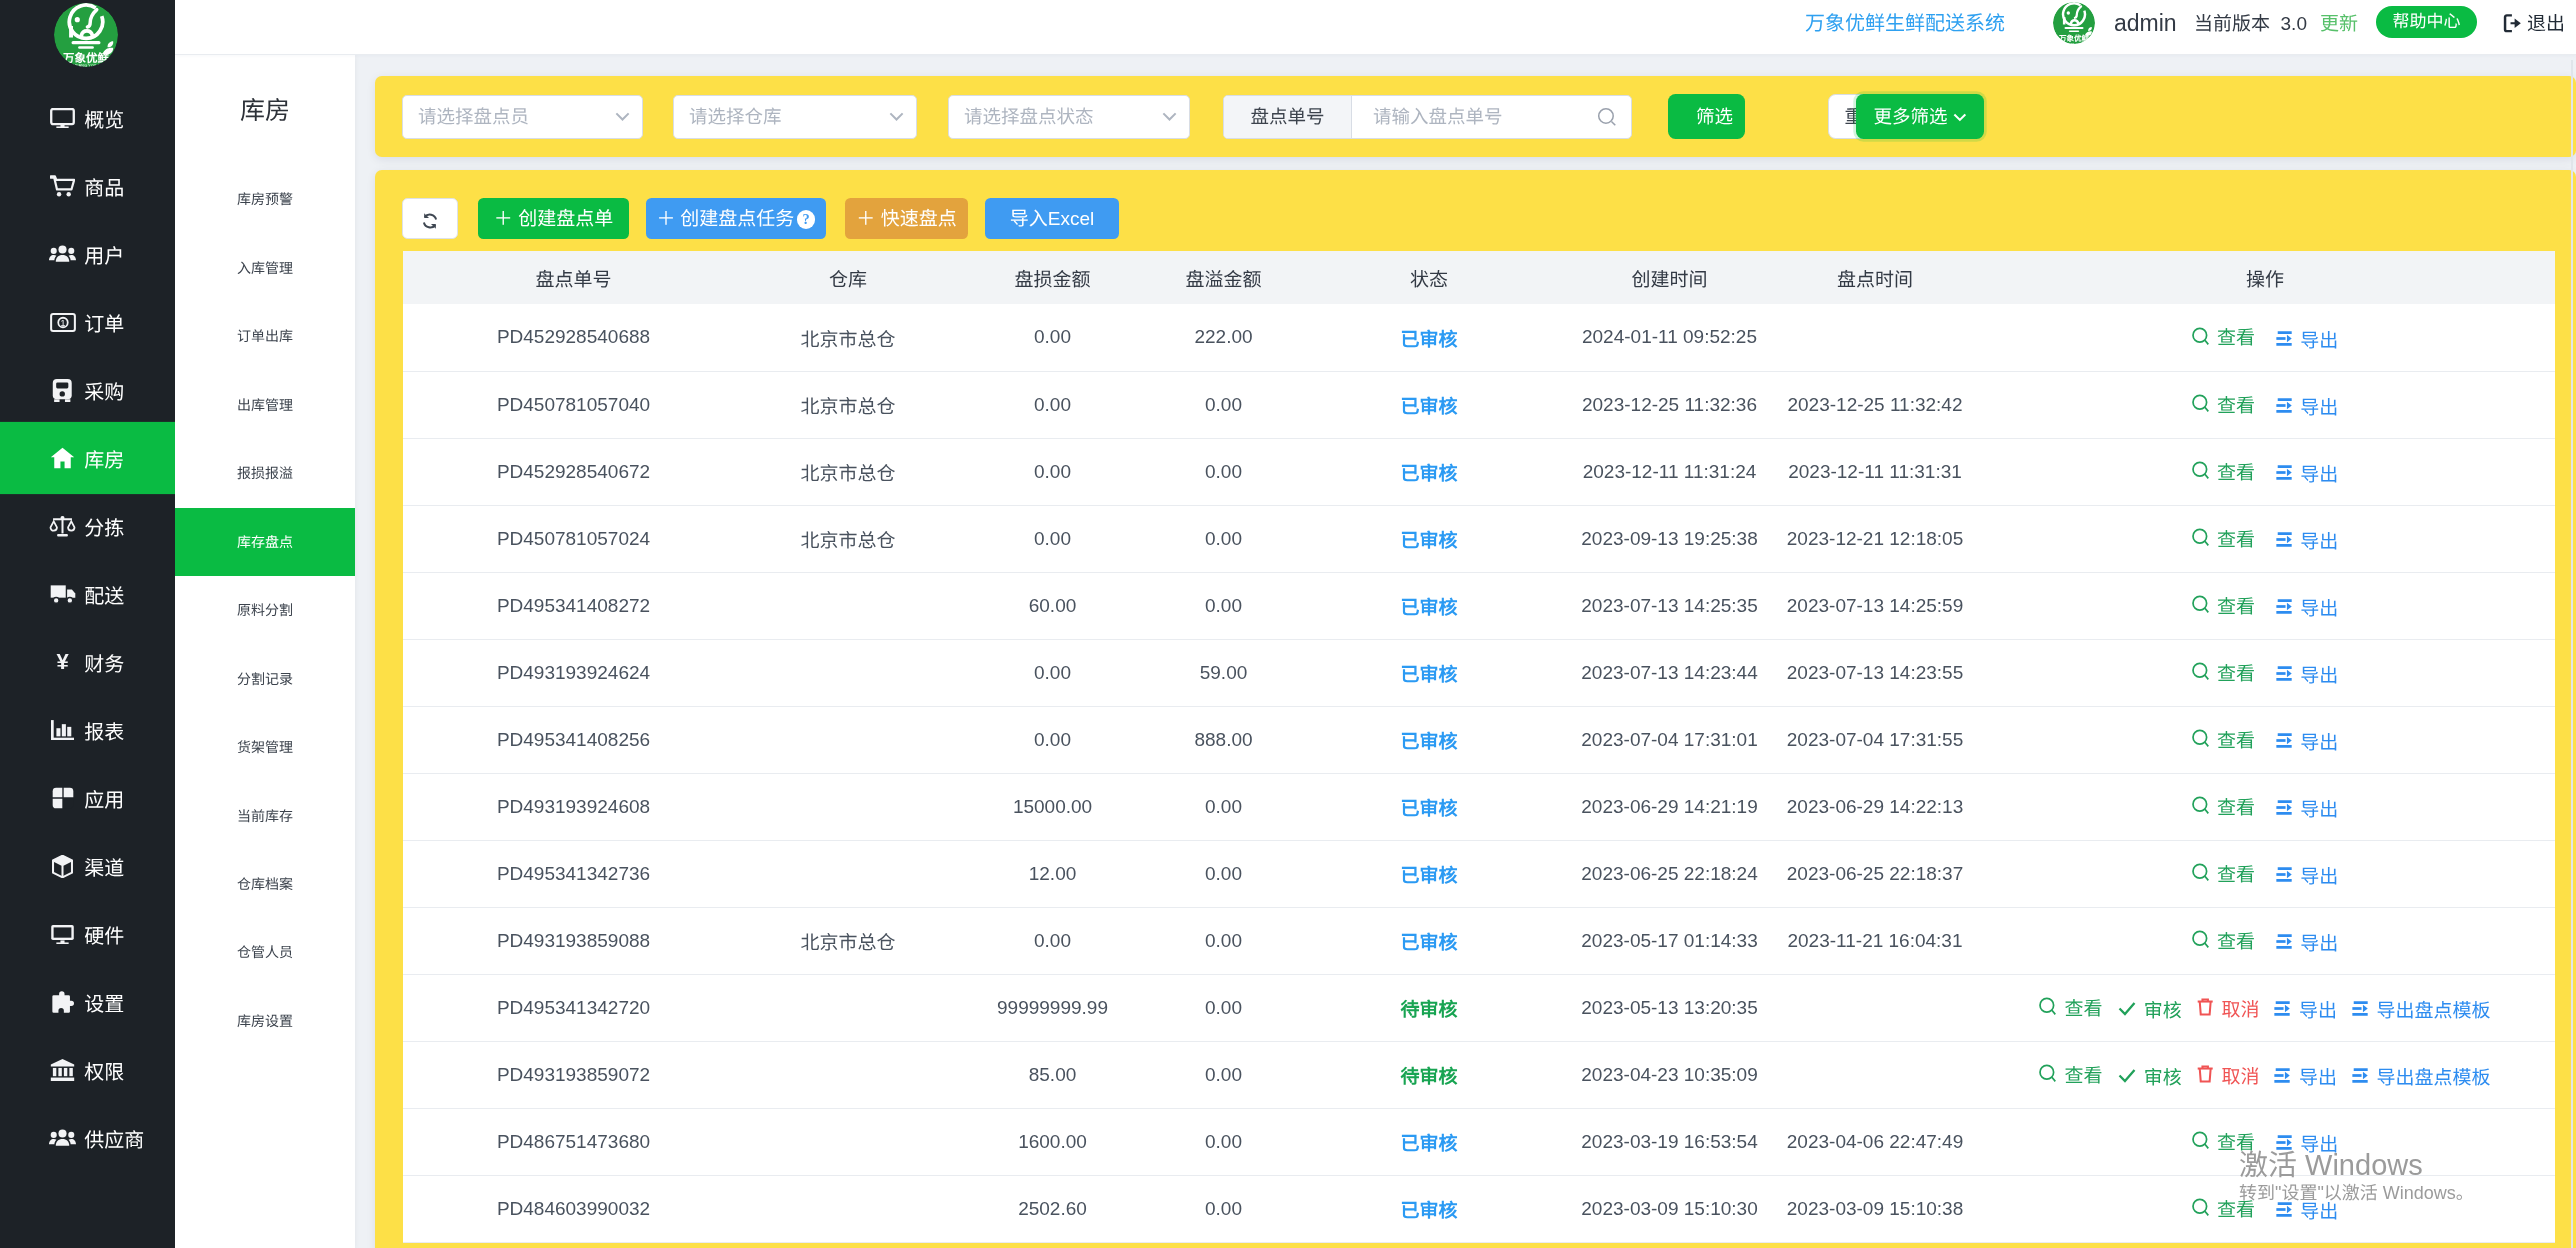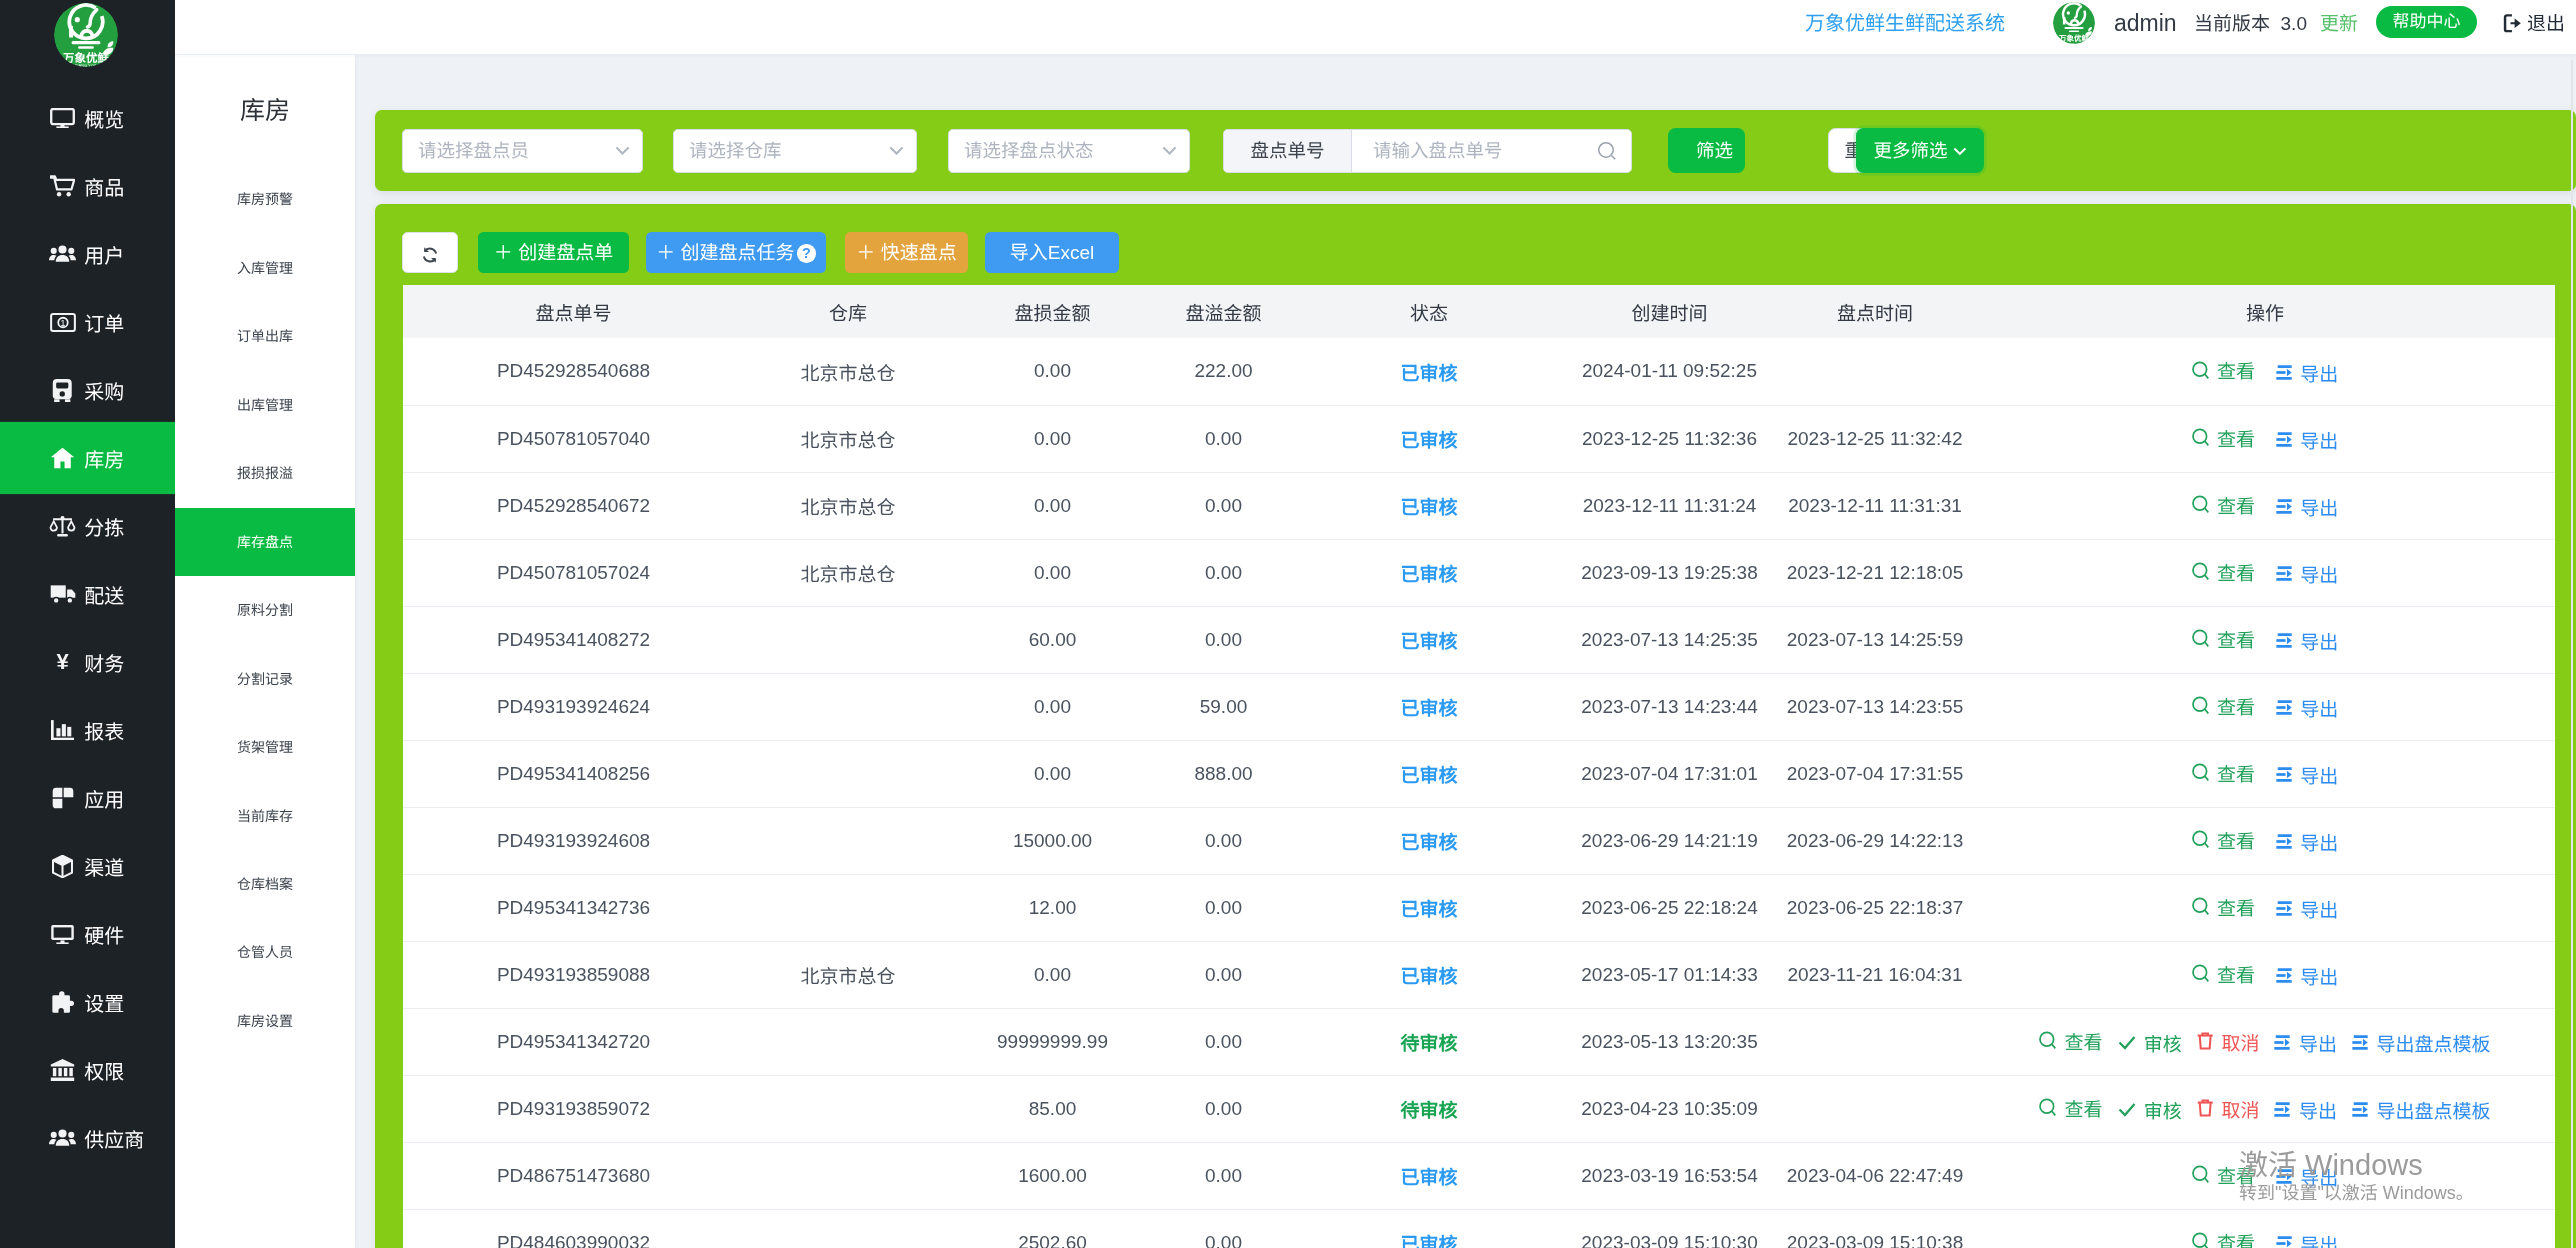--- a/index.html
+++ b/index.html
@@ -24,42 +24,42 @@
 #top .sys { position:absolute; left:1630px; top:0px; height:47px; line-height:47px; color:#2ea0f0; font-size:20px; }
 #top .ava { position:absolute; left:1878px; top:2.1px; width:42px; height:42px; }
 #top .adm { position:absolute; left:1939px; top:0; height:47px; line-height:47px; color:#333a45; font-size:23px; }
 #top .ver { position:absolute; left:2019px; top:0; height:47px; line-height:47px; color:#333a45; font-size:19px; }
 #top .upd { position:absolute; left:2145px; top:0; height:47px; line-height:47px; color:#57c06a; font-size:19px; }
 #top .help { position:absolute; left:2201px; top:6.2px; width:101px; height:32px; line-height:32px; border-radius:16.4px; background:#0abb43; color:#fff; text-align:center; font-size:17px; }
 #top .out { position:absolute; left:2328px; top:0; height:47px; line-height:47px; color:#222b36; font-size:19px; display:flex; align-items:center; }
 #top .out svg { margin-right:5.5px; }
 
 #content { position:absolute; left:355px; top:55px; right:0; bottom:0; }
-.card { position:absolute; background:#84cc16; border-radius:6.8px; box-shadow:0 2.1px 9.6px rgba(15,30,60,0.08);margin-top:34px; }
+.card { position:absolute; background:#fde047; border-radius:6.8px; box-shadow:0 2.1px 9.6px rgba(15,30,60,0.08); }
 #fcard { left:20px; top:21px; right:0; height:81px; }
 .sel { position:absolute; top:18.5px; height:44px; border:0.7px solid #d8dde5; border-radius:4.8px; background:#fff; }
 .sel .ph { position:absolute; left:15px; top:0; height:42px; line-height:42px; font-size:18.5px; color:#aeb5c0; }
 .sel svg.ch { position:absolute; right:12.3px; top:16.4px; }
 #sel1 { left:27px;  width:241px; }
 #sel2 { left:298px; width:244px; }
 #sel3 { left:573px; width:242px; }
 #igroup { position:absolute; left:848px; top:18.5px; width:409px; height:44px; border:0.7px solid #d8dde5; border-radius:4.8px; background:#fff; }
 #igroup .lab { position:absolute; left:0; top:0; width:128px; height:42px; line-height:42px; text-align:center; background:#f3f5f8; color:#3c434d; font-size:18.5px; border-right:0.7px solid #d8dde5; border-radius:4.1px 0 0 4.1px; }
 #igroup .ph { position:absolute; left:149px; top:0; height:42px; line-height:42px; font-size:18.5px; color:#aeb5c0; }
 #igroup svg.mg { position:absolute; right:13.7px; top:11.6px; }
 .btn { position:absolute; top:18px; height:45px; line-height:45px; text-align:center; color:#fff; font-size:18.5px; border-radius:7.5px; }
 #bfilter { left:1293px; width:77px; background:#0abb43;padding-left:16px; }
 #breset  { left:1453px; width:70px; background:#fff; color:#3c434d; border:0.7px solid #d8dde5; line-height:44px; }
 #bmore   { left:1481px; width:128px; background:#0abb43; box-shadow:0 0 0 2.7px rgba(12,191,69,0.18); }
 
 #mcard { left:20px; top:115px; right:0; height:1164px; }
 .abtn { position:absolute; top:28px; height:41px; line-height:41px; text-align:center; color:#fff; font-size:19px; border-radius:5.5px; }
 #brefresh { left:27px;  width:56px;  background:#fff; border:0.7px solid #dde1e8; color:#495060; }
 #bcreate  { left:103px; width:151px; background:#0abb43; }
-#btask    { left:271px; width:180px; background:#3f9bf2; }
+#btask    { left:271px; width:180px; background:#3f9bf2;font-family:Liberation Serif, serif; }
 #bquick   { left:470px; width:123px; background:#e3a33d; }
 #bexcel   { left:610px; width:134px; background:#3f9bf2; }
 
 table { position:absolute; left:28px; top:81px; width:2152px; border-collapse:collapse; table-layout:fixed; font-size:19px; color:#49525e; }
 th { height:53px; background:#f2f4f6; color:#333a45; font-weight:normal; font-size:19px; text-align:center; }
 td { height:67px; border-bottom:0.7px solid #e9ecf0; text-align:center; background:#fff; }
 .st-b { color:#2b9af3; font-weight:bold; }
 .st-g { color:#18a452; font-weight:bold; }
 .ops { white-space:nowrap; }
 .lnk { display:inline-flex; align-items:center; margin:0 10.3px; }

